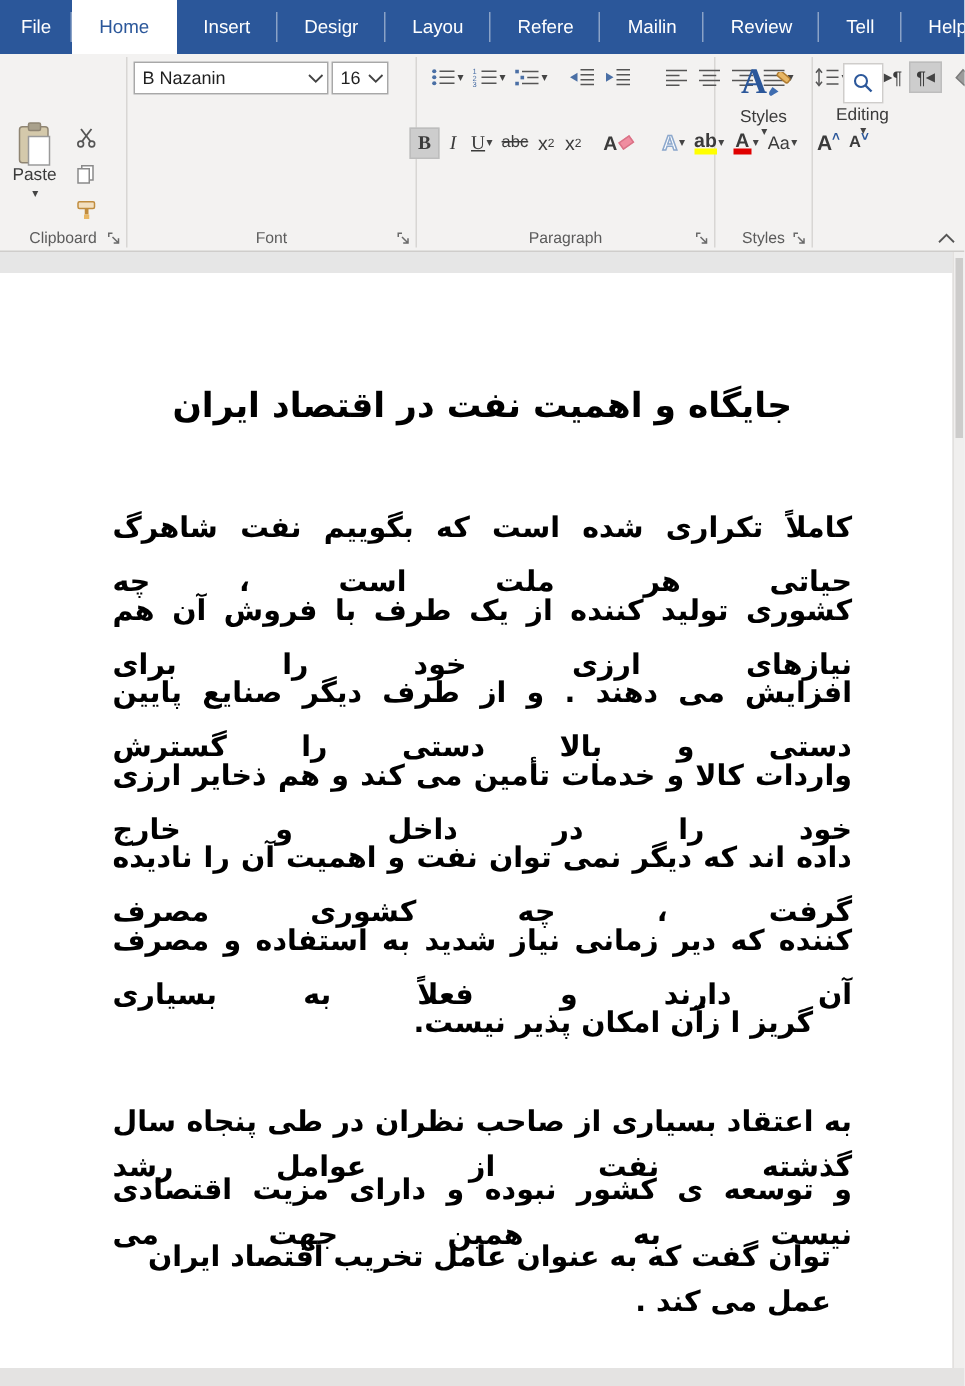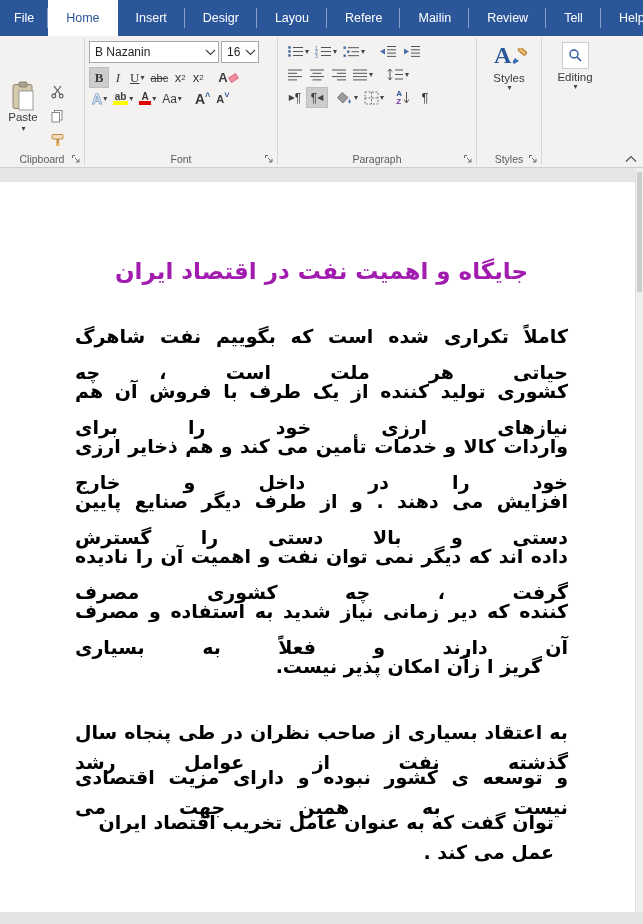--- a/index.html
+++ b/index.html
@@ -12,21 +12,21 @@
   .tab { display:flex; align-items:center; padding:0 18px; position:relative; white-space:nowrap; }
   .tab:not(.active):not(.file)::after { content:""; position:absolute; right:0; top:8px; bottom:8px; width:1px; background:rgba(255,255,255,.45); }
   .tab.file { padding:0 14px; }
   .tab.file::after { content:""; position:absolute; right:0; top:8px; bottom:8px; width:1px; background:rgba(255,255,255,.45); }
   .tab.active { background:#fff; color:#2b579a; }
   .tab-right { margin-left:auto; display:flex; align-items:center; }
   .tellme,.share { display:flex; align-items:center; gap:6px; padding:0 14px; font-size:16px;justify-content:space-between; }
 
   
   .ribbon { flex:0 0 96px; background:#f3f2f1; display:flex; border-bottom:1px solid #cfcdcb; position:relative; }
-  .rgroup { position:relative; display:flex; flex-direction:column; padding:4px 2px 17px 2px; }
+  .rgroup { position:relative; display:flex; padding:4px 2px 17px 2px;gap:12px; }
   .rgroup-label { position:absolute; bottom:2px; left:0; right:0; text-align:center; font-size:10.5px; color:#5b5b5b; }
   .launcher { position:absolute; bottom:3px; right:3px; width:10px; height:10px; }
   .gsep { width:1px; background:#d8d6d4; margin:2px 0; }
   .rbtn { display:inline-flex; align-items:center; justify-content:center; border:1px solid transparent; color:#3b3b3b; background:transparent; }
   .rbtn.pressed { background:#cdcdcd; border-color:#bdbdbd; }
   .dd { font-size:8px; color:#444; line-height:1; margin-left:1px; }
 
   
   .g-clip { width:84px;margin-top:38px; }
   .clip-content { display:flex; flex:1; }
@@ -51,21 +51,21 @@
   .btn-strike span { font-size:11px; text-decoration:line-through; }
   .subsup { font-size:11px; }
   .subsup sub,.subsup sup { font-size:8px; }
   .eraser-btn { position:relative; font-size:12px; font-weight:bold; }
   .eraser { display:inline-block; width:9px; height:6px; background:#f08da0; border:1px solid #d97387; transform:rotate(-35deg); margin-left:1px; }
   .fx-a { font-weight:bold; font-size:14px; color:#fff; -webkit-text-stroke:1px #8ca8cc; text-stroke:1px #8ca8cc; }
   .hl-btn .bar, .fc-btn .bar { display:block; height:4px; margin-top:-1px; }
   .hl-btn .bar { background:#ffff00; width:15px; }
   .fc-btn .bar { background:#e00000; width:12px; }
   .stack { display:flex; flex-direction:column; align-items:center; line-height:1; }
-  .stack .t { font-size:10px; font-weight:bold; }
+  .stack .t { font-size:13px; font-weight:bold; }
   .growshrink { font-weight:bold; position:relative; }
   .growshrink .caret { color:#2b579a; font-size:9px; position:relative; top:-4px; }
 
   
   .g-para { width:198px; }
   .para-row { display:flex; align-items:center; margin-left:4px; height:23px; }
   .para-row .rbtn { height:21px; min-width:22px; padding:0 2px; }
   .pi { display:inline-block; }
   .dirbtn { font-size:12px; color:#3b3b3b; }
   .dirbtn .tri { color:#444; font-size:8px; }
@@ -85,21 +85,21 @@
 
   
   .main { flex:1; display:flex; flex-direction:column; min-height:0; }
   .docarea { flex:1; display:flex; min-height:0; }
   .pagewrap { flex:1; padding-top:14px; min-width:0; }
   .page { background:#fff; height:100%; padding:76px 67px 0 75px; direction:rtl; }
   .vscroll { flex:0 0 8px; background:#f0efee; border-left:1px solid #e2e0de; position:relative; }
   .vscroll .thumb { position:absolute; top:4px; left:1px; right:1px; height:120px; background:#cdcccb; }
   .bottombar { flex:0 0 12px; background:#e4e3e2; }
 
-  .doc-title { font-family:"DejaVu Sans",sans-serif; font-weight:bold; font-size:23px; color:#a21caf; text-align:center; margin-bottom:34px; }
+  .doc-title { font-family:"DejaVu Sans",sans-serif; font-weight:bold; font-size:23px; color:#000000; text-align:center; margin-bottom:50px; }
   .pline { font-family:"DejaVu Sans",sans-serif; font-weight:bold; font-size:19px; color:#000; direction:rtl; }
   .p1 .pline { height:55px; line-height:36px; }
   .p2 { margin-top:14px; }
   .p2 .pline { height:45px; line-height:30px; }
   .just { text-align:justify; text-align-last:justify; }
   .endline { }
   .p1 .endline { padding-right:26px; }
   .p2 .endline { padding-right:14px; }
 
   svg { display:block; }
@@ -468,22 +468,22 @@
   </div>
 
   <div class="main">
     <div class="docarea">
       <div class="pagewrap">
         <div class="page">
           <div class="doc-title">جایگاه و اهمیت نفت در اقتصاد ایران</div>
           <div class="p1">
             <div class="pline just">کاملاً تکراری شده است که بگوییم نفت شاهرگ حیاتی هر ملت است ، چه</div>
             <div class="pline just">کشوری تولید کننده از یک طرف با فروش آن هم نیازهای ارزی خود را برای</div>
+            <div class="pline just">افزایش می دهند . و از طرف دیگر صنایع پایین دستی و بالا دستی را گسترش</div>
             <div class="pline just">واردات کالا و خدمات تأمین می کند و هم ذخایر ارزی خود را در داخل و خارج</div>
-            <div class="pline just">افزایش می دهند . و از طرف دیگر صنایع پایین دستی و بالا دستی را گسترش</div>
             <div class="pline just">داده اند که دیگر نمی توان نفت و اهمیت آن را نادیده گرفت ، چه کشوری مصرف</div>
             <div class="pline just">کننده که دیر زمانی نیاز شدید به استفاده و مصرف آن دارند و فعلاً به بسیاری</div>
             <div class="pline endline">گریز ا زآن امکان پذیر نیست.</div>
           </div>
           <div class="p2">
             <div class="pline just">به اعتقاد بسیاری  از صاحب نظران در طی پنجاه سال گذشته نفت از عوامل رشد</div>
             <div class="pline just">و توسعه ی کشور نبوده و دارای مزیت اقتصادی نیست به همین جهت می</div>
             <div class="pline endline">توان گفت که به عنوان عامل تخریب اقتصاد ایران عمل می کند .</div>
           </div>
         </div>

